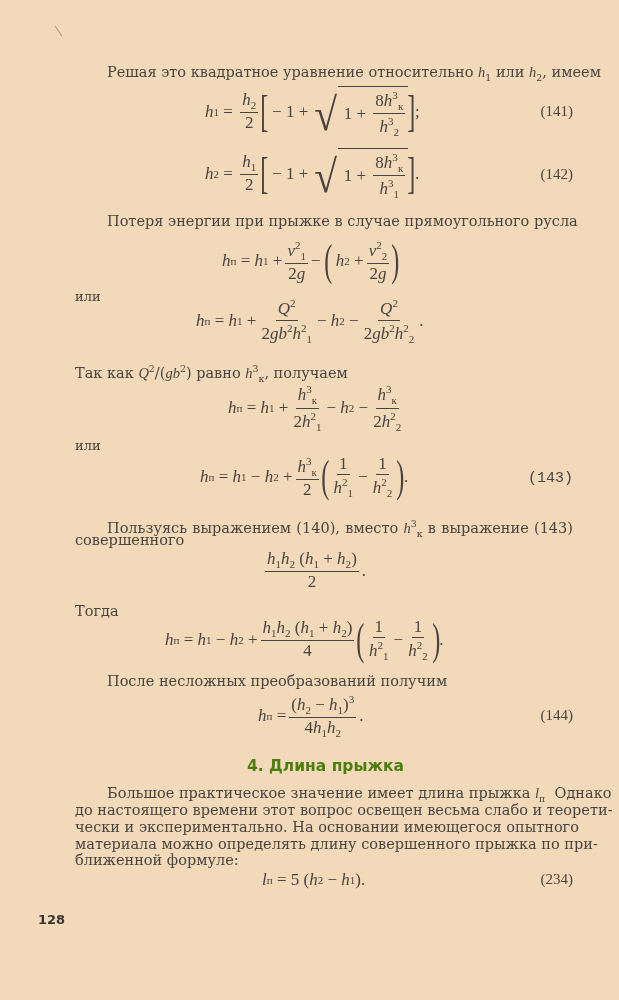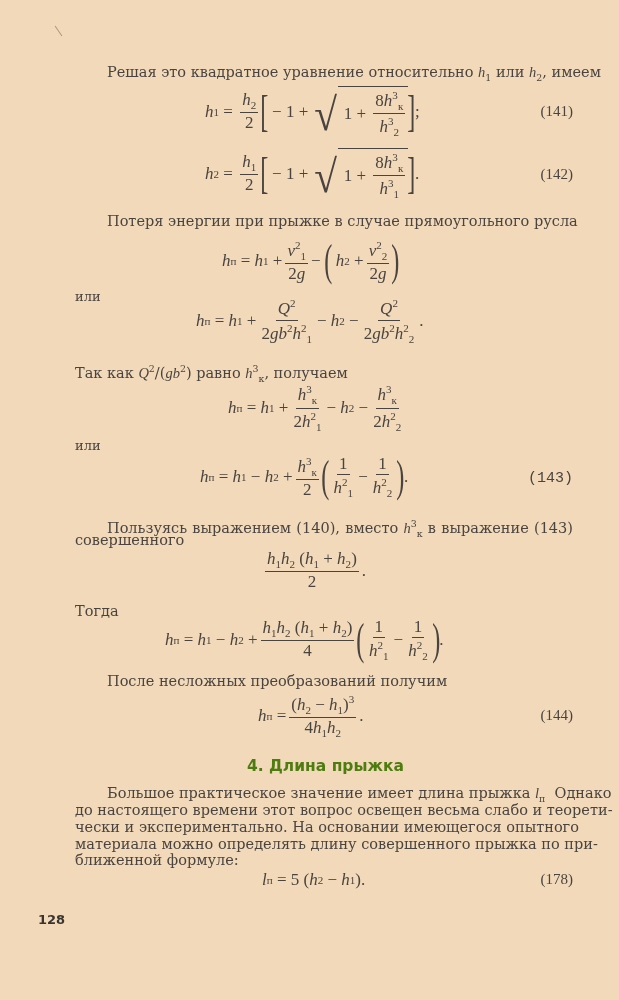--- a/index.html
+++ b/index.html
@@ -186,16 +186,16 @@
 
   <div class="p just" style="left:107px; top:785px; width:466px;">Большое практическое значение имеет длина прыжка <span class="i">l</span><sub>п</sub>&nbsp; Однако</div>
   <div class="p just" style="left:75px; top:802px; width:498px;">до настоящего времени этот вопрос освещен весьма слабо и теорети-</div>
   <div class="p just" style="left:75px; top:819px; width:498px;">чески и экспериментально. На основании имеющегося опытного</div>
   <div class="p just" style="left:75px; top:836px; width:498px;">материала можно определять длину совершенного прыжка по при-</div>
   <div class="p" style="left:75px; top:852px;">ближенной формуле:</div>
 
   <div class="eq" style="left:262px; top:868px; height:24px;">
     <span class="i">l</span><sub>п</sub>&nbsp;=&nbsp;5&nbsp;(<span class="i">h</span><sub>2</sub>&nbsp;−&nbsp;<span class="i">h</span><sub>1</sub>).
   </div>
-  <div class="num" style="top:871px;">(178)</div>
+  <div class="num" style="top:871px;">(234)</div>
 
   <div class="pagenum">128</div>
 </div>
 
 </body></html>

